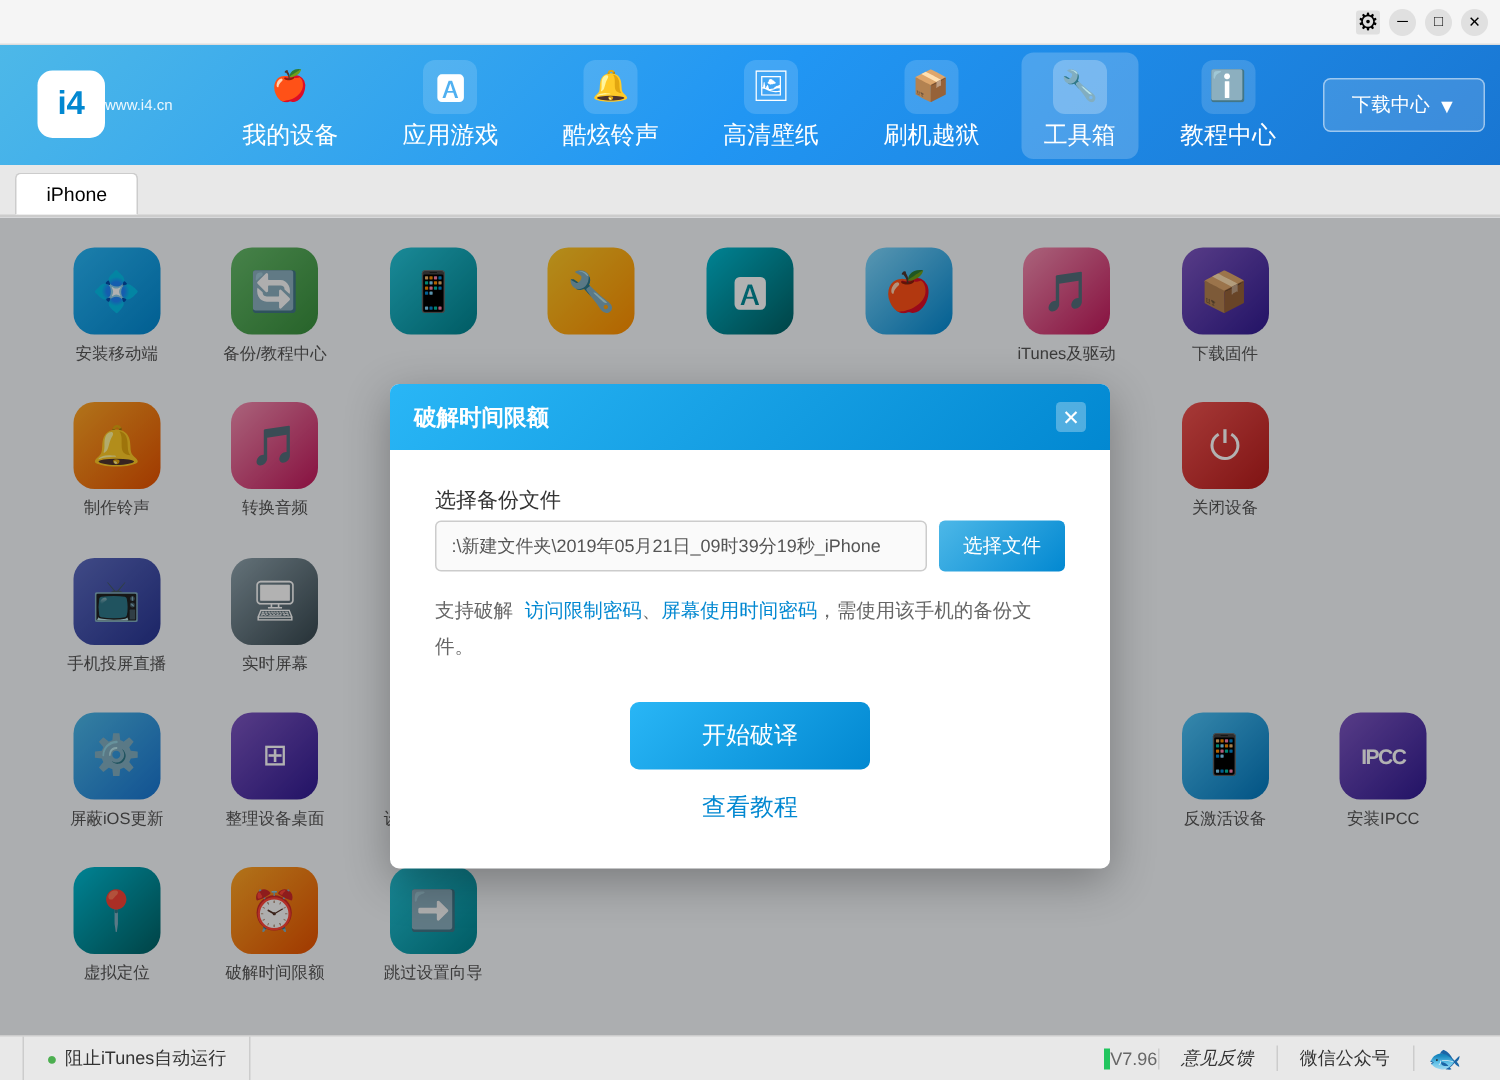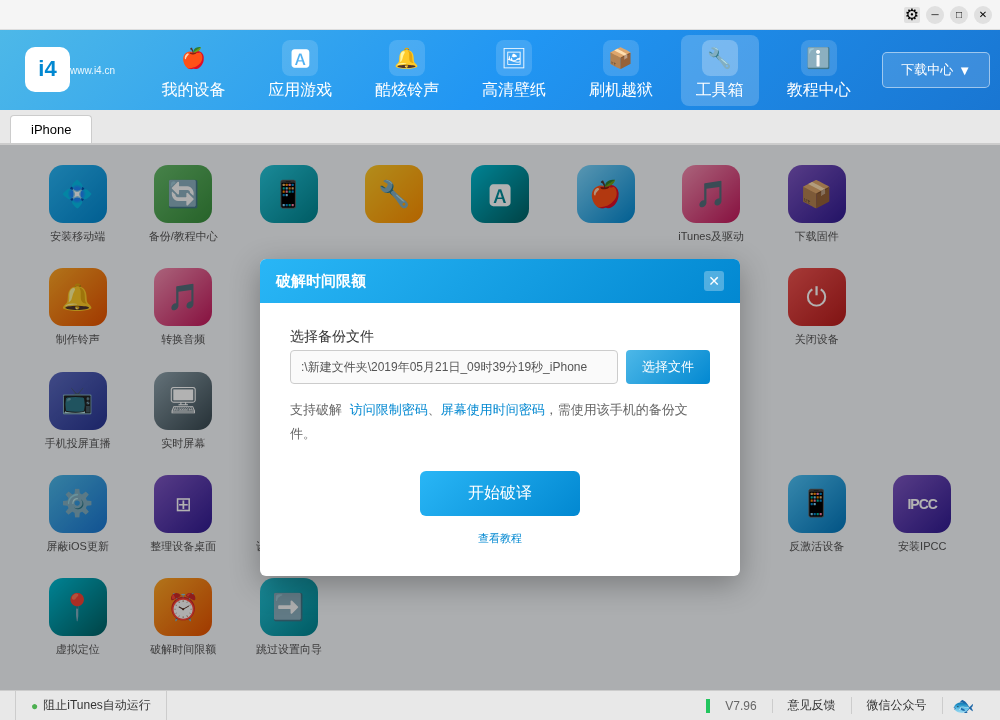--- a/index.html
+++ b/index.html
@@ -187,37 +187,38 @@
       height: 100%;
       display: flex;
       align-items: center;
       cursor: pointer;
     }
     .status-item:first-child { border-left: 1px solid #ccc; }
     .status-version {
       margin-left: auto;
       font-size: 12px;
       color: #666;
-      padding: 0 15px;
+      padding: 0 0;
       border-left: 4px solid #22c55e;
       border-right: 1px solid #ccc;
       height: 100%;
       display: flex; align-items: center;
     }
     .status-right {
       display: flex; align-items: center; gap: 0;
     }
     .status-feedback {
       padding: 0 15px;
       font-size: 12px;
       color: #333;
       border-right: 1px solid #ccc;
       height: 100%;
       display: flex; align-items: center;
       cursor: pointer;
+      font-style: italic;
     }
     .status-wechat {
       padding: 0 15px;
       font-size: 12px;
       color: #333;
       height: 100%;
       display: flex; align-items: center;
       cursor: pointer;
       border-right: 1px solid #ccc;
     }
@@ -317,21 +318,21 @@
       border: none;
       border-radius: 6px;
       font-size: 16px;
       cursor: pointer;
       text-align: center;
     }
     .modal-tutorial-link {
       display: block;
       text-align: center;
       color: #0288d1;
-      font-size: 11px;
+      font-size: 16px;
       cursor: pointer;
       text-decoration: none;
     }
   </style>
 </head>
 <body>
 
 <div class="titlebar">
   <div class="titlebar-icons">
     <div style="width:16px;height:16px;background:#e0e0e0;border-radius:2px;display:flex;align-items:center;justify-content:center;margin-left:4px;cursor:pointer;">⚙</div>

